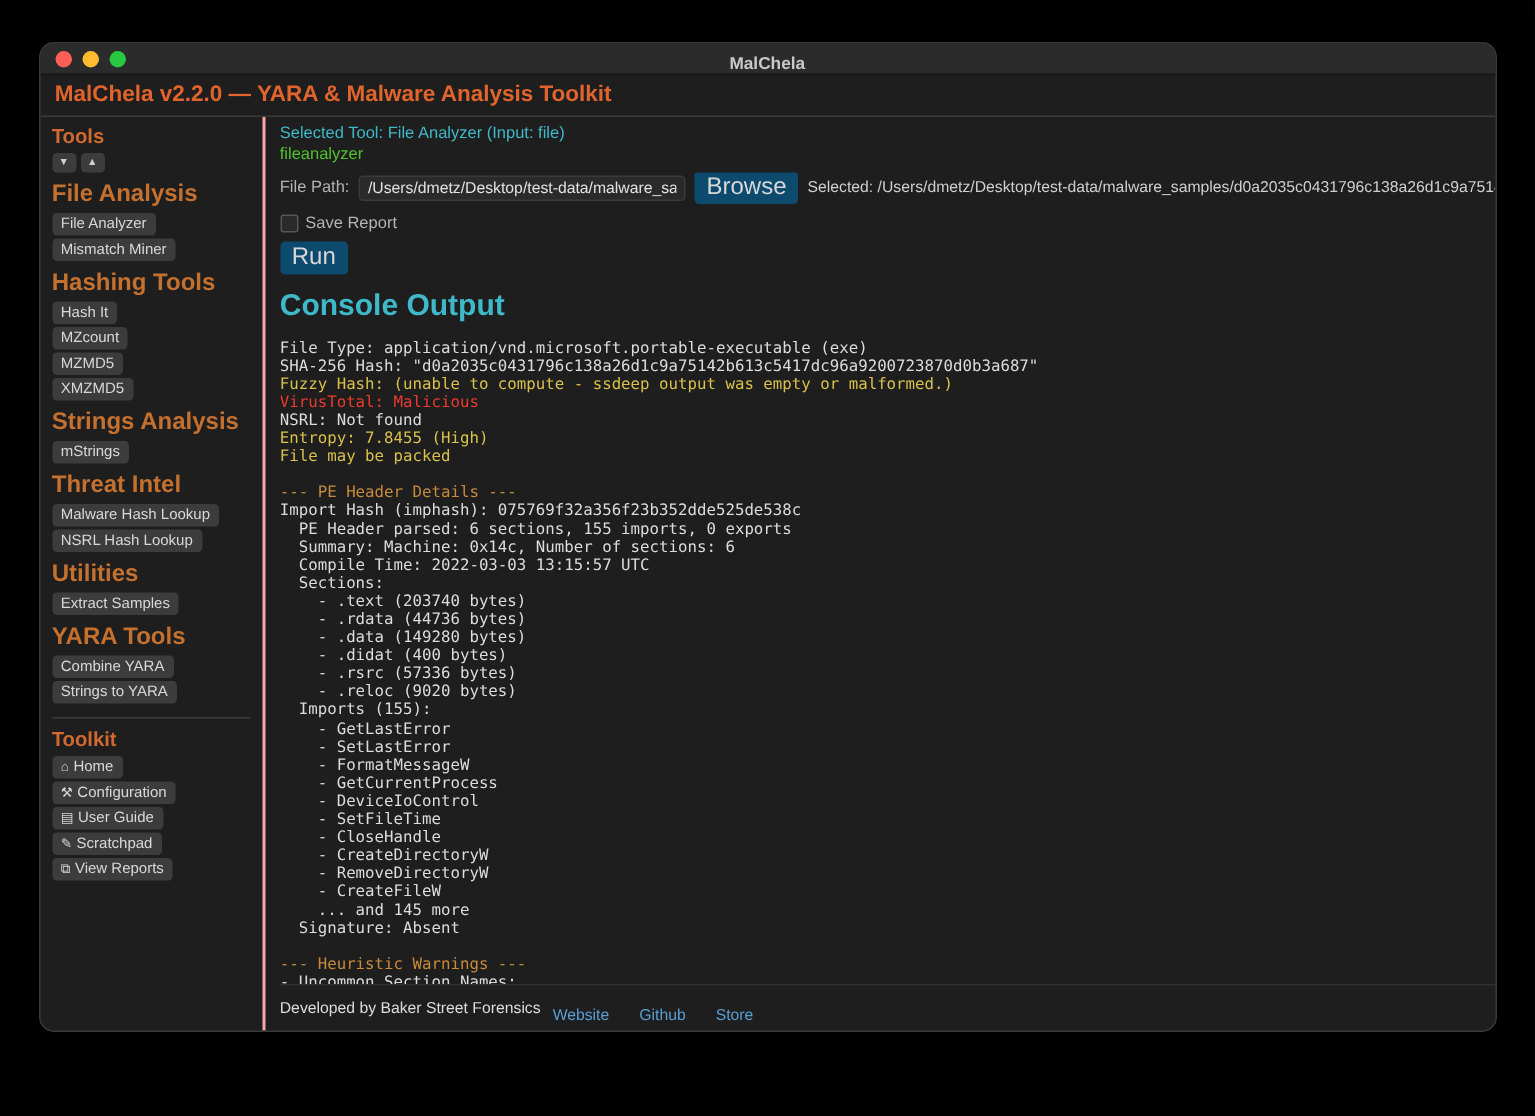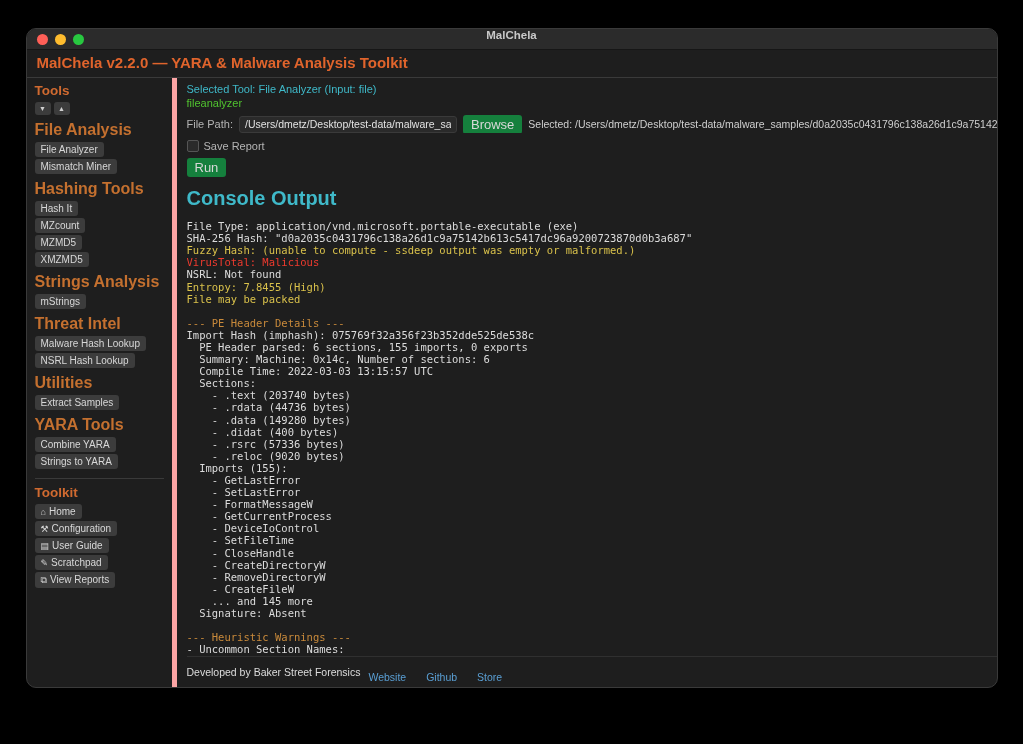--- a/index.html
+++ b/index.html
@@ -13,21 +13,21 @@
     border-radius: 10px;
     overflow: hidden;
     box-shadow: 0 18px 40px rgba(0,0,0,0.9);
     display: flex; flex-direction: column;
     border: 1px solid #3a3a3a;
   }
 
   
   .titlebar {
     height: 21px; background: #2b2b2b; flex: 0 0 auto;
-    display: flex; align-items: flex-start; justify-content: center;
+    display: flex; align-items: flex-end; justify-content: center;
     position: relative; border-bottom: 1px solid #161616;
   }
   .traffic { position: absolute; left: 10px; top: 0; height: 100%;
     display: flex; align-items: center; gap: 7px; }
   .light { width: 11px; height: 11px; border-radius: 50%; }
   .light.red { background: #ff5f57; }
   .light.yellow { background: #febc2e; }
   .light.green { background: #28c840; }
   .titlebar-title { font-size: 11.5px; color: #c9c9c9; font-weight: bold; }
 
@@ -37,21 +37,21 @@
     border-bottom: 1px solid #3a3a3a;
   }
   .app-title { color: #e0642c; font-size: 15px; font-weight: bold; }
 
   
   .main-row { flex: 1 1 auto; display: flex; min-height: 0; }
 
   
   .sidebar {
     width: 150px; flex: 0 0 auto; padding: 5px 8px;
-    border-right: 5px solid #fca5a5; overflow: hidden;
+    border-right: 2px solid #fca5a5; overflow: hidden;
   }
   .sidebar-title { color: #d06a30; font-size: 13.5px; font-weight: bold; margin-bottom: 4px; }
   .collapse-row { display: flex; gap: 3px; margin-bottom: 4px; }
   .mini-btn {
     background: #3c3c3c; color: #cfcfcf; border: none; border-radius: 3px;
     font-size: 7px; width: 16px; height: 13px; line-height: 11px; cursor: default;
   }
   .side-heading { color: #c4702f; font-size: 16px; font-weight: bold; margin: 6px 0 3px 0; }
   .side-btn {
     display: block; background: #3c3c3c; color: #d8d8d8; border: none;
@@ -70,22 +70,22 @@
 
   .filepath-row { display: flex; align-items: center; gap: 6px; margin: 2px 0 4px 0;
     white-space: nowrap; overflow: hidden; }
   .filepath-label { color: #b4b4b4; font-size: 11px; flex: 0 0 auto; }
   .filepath-input {
     background: #2a2a2a; border: 1px solid #3a3a3a; border-radius: 3px;
     color: #e2e2e2; font-size: 10.5px; height: 17px; width: 218px;
     padding: 0 5px; font-family: "Liberation Sans", sans-serif; flex: 0 0 auto;
   }
   .btn {
-    background: #15803d; color: #d8d8d8; border: none; border-radius: 3px;
-    font-size: 13px; padding: 2px 8px; font-family: "Liberation Sans", sans-serif;
+    background: #0c4a6e; color: #d8d8d8; border: none; border-radius: 3px;
+    font-size: 16px; padding: 2px 8px; font-family: "Liberation Sans", sans-serif;
     cursor: default; flex: 0 0 auto;
   }
   .selected-path { color: #cfcfcf; font-size: 10.5px; overflow: hidden;
     text-overflow: clip; white-space: nowrap; flex: 1 1 auto; }
 
   .save-row { display: flex; align-items: center; gap: 5px; margin: 3px 0; }
   .save-checkbox { width: 12px; height: 12px; appearance: none;
     background: #2a2a2a; border: 1px solid #555; border-radius: 2px; }
   .save-label { color: #b4b4b4; font-size: 11px; }
   .run-btn { margin: 3px 0 2px 0; width: fit-content; }

